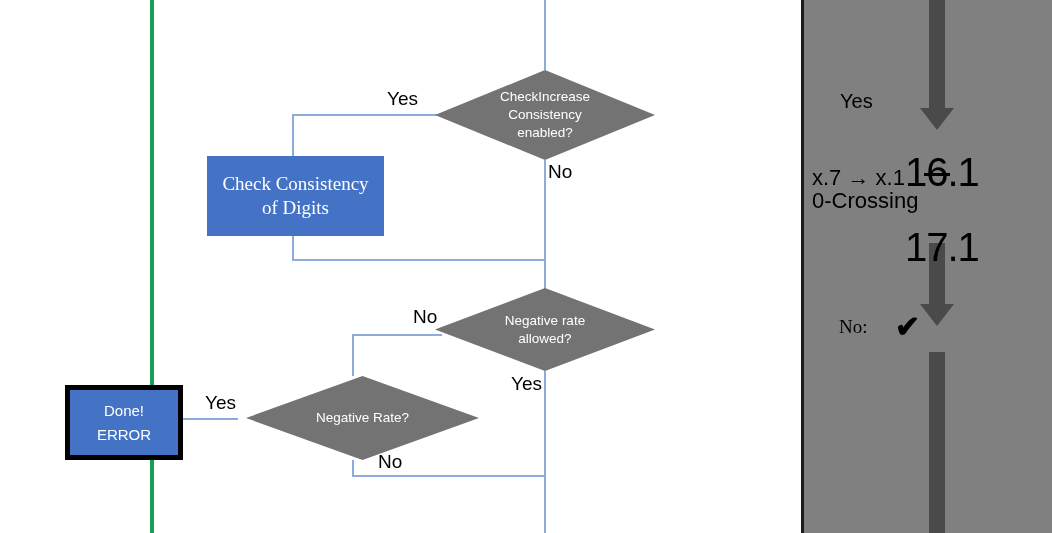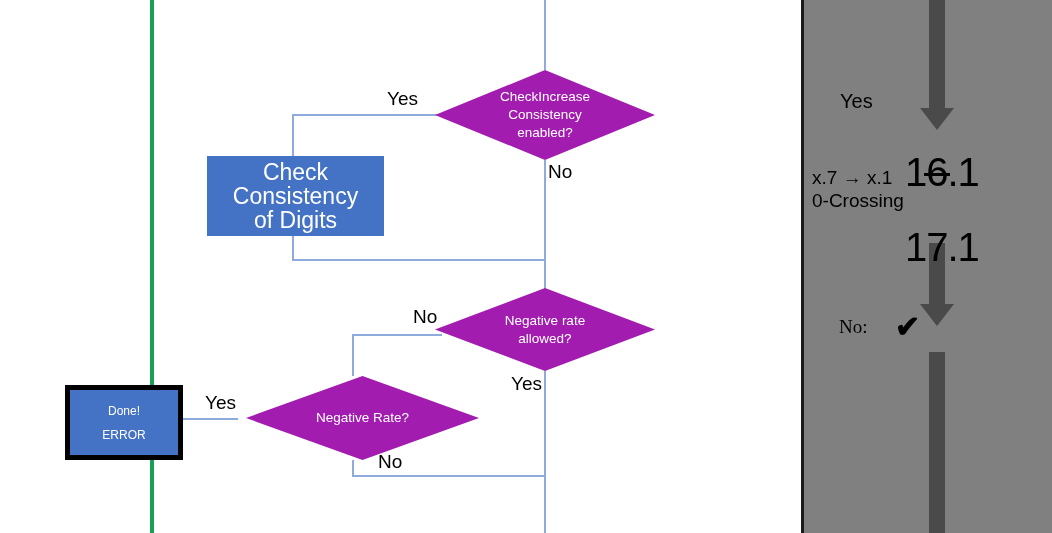--- a/index.html
+++ b/index.html
@@ -40,59 +40,60 @@
   .conn.h { height: 2px; }
 
   
   .diamond {
     z-index: 3;
     display: flex;
     align-items: center;
     justify-content: center;
     text-align: center;
     color: #ffffff;
-    background: #a21caf;
+    background: #737373;
     clip-path: polygon(50% 0%, 100% 50%, 50% 100%, 0% 50%);
   }
   .diamond .dlabel {
     font-size: 13.5px;
     line-height: 18px;
     padding: 0 8px;
     white-space: pre-line;
   }
 
   
   .proc-box {
     z-index: 3;
     background: #4472C4;
     display: flex;
     align-items: center;
     justify-content: center;
     text-align: center;
     color: #ffffff;
   }
   .proc-box .plabel {
-    font-size: 23px;
+    font-size: 19px;
     line-height: 24px;
     white-space: pre-line;
+    font-family: Liberation Serif, serif;
   }
 
   
   .error-box {
     z-index: 6;
     background: #4472C4;
     border: 5px solid #000000;
     display: flex;
     align-items: center;
     justify-content: center;
     text-align: center;
     color: #ffffff;
   }
   .error-box .elabel {
-    font-size: 12px;
+    font-size: 15px;
     line-height: 24px;
     white-space: pre-line;
   }
 
   
   .edge-label {
     z-index: 4;
     font-size: 19px;
     color: #000000;
     white-space: nowrap;
@@ -121,21 +122,21 @@
     border-right: 17px solid transparent;
     border-top: 22px solid #4a4a4a;
     z-index: 1;
   }
   .panel-text {
     z-index: 3;
     color: #000000;
     white-space: nowrap;
   }
   .panel-yes { font-size: 20px; }
-  .panel-small { font-size: 19px; line-height: 23px; }
+  .panel-small { font-size: 22px; line-height: 23px; }
   .panel-big {
     font-size: 40px;
     line-height: 42px;
     letter-spacing: -1px;
   }
   .strike-digit {
     position: relative;
     display: inline-block;
   }
   .strike-digit::after {

